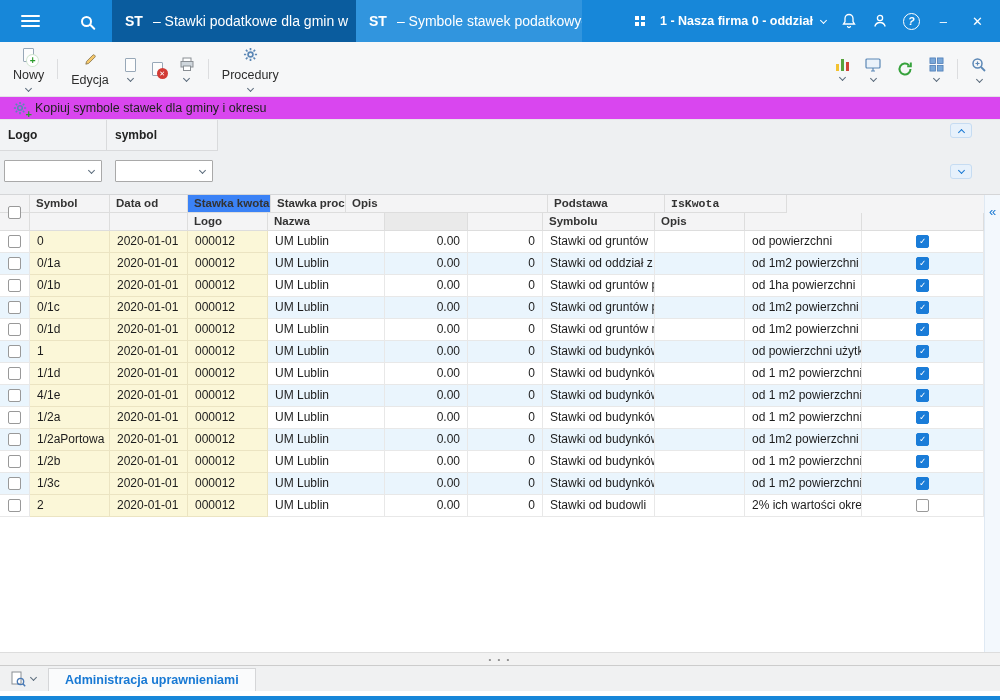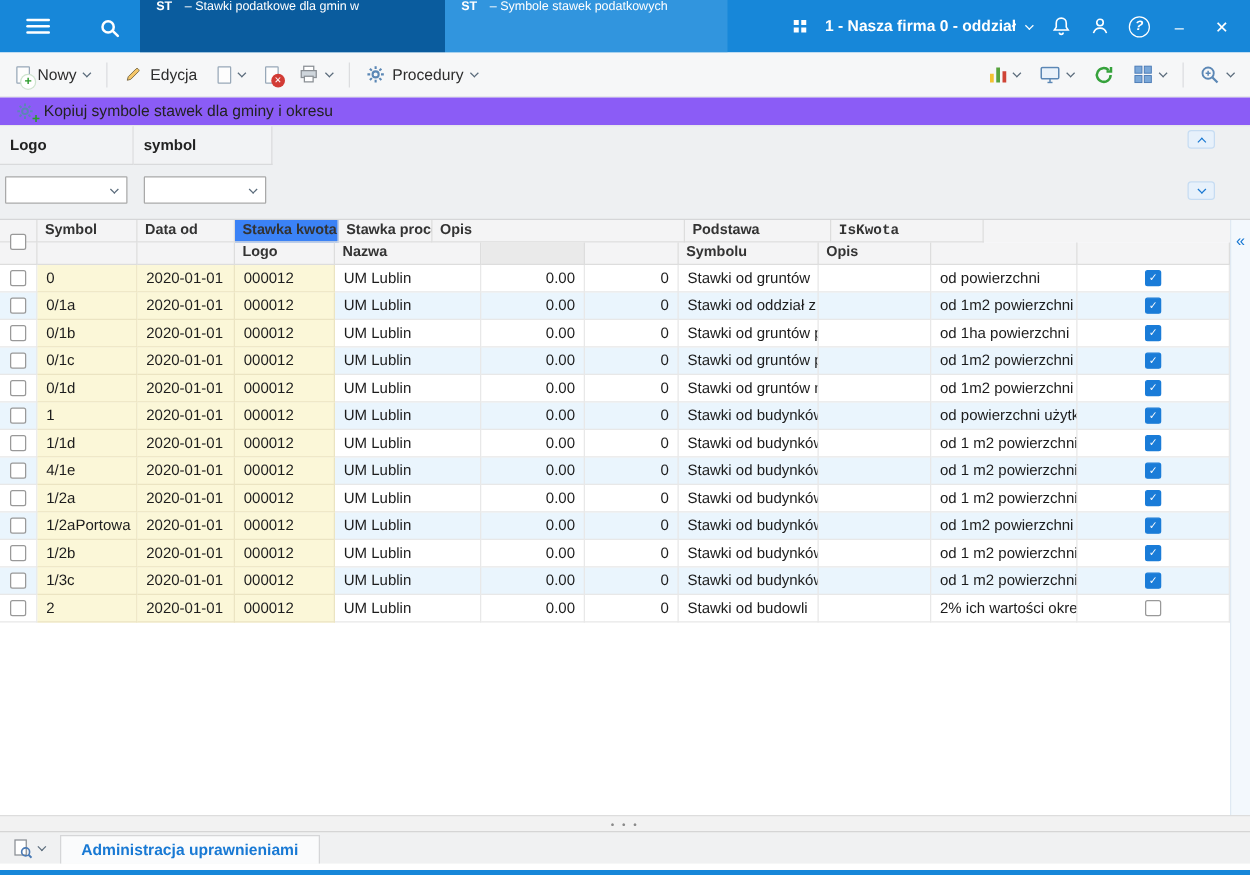--- a/index.html
+++ b/index.html
@@ -12,56 +12,56 @@
   .window { width:1000px; height:700px; display:flex; flex-direction:column; }
 
   
   .topbar { flex:0 0 42px; background:#1787d9; display:flex; align-items:stretch; color:#fff; }
   .tb-btn { display:flex; align-items:center; justify-content:center; cursor:pointer; }
   .tb-btn.burger { width:60px; }
   .tb-btn.search { width:52px; }
   .icon-burger i { display:block; width:19px; height:2.5px; background:#fff; margin:2.5px 0; border-radius:1px; }
   .icon-search { position:relative; width:11px; height:11px; border:2px solid #fff; border-radius:50%; display:inline-block; }
   .icon-search::after { content:""; position:absolute; width:7px; height:2px; background:#fff; transform:rotate(45deg); right:-6px; bottom:-3px; border-radius:1px; }
-  .tab { display:flex; gap:10px; padding:0 13px; font-size:10px; white-space:nowrap; overflow:hidden; cursor:pointer; }
+  .tab { display:flex; align-items:center; gap:10px; padding:0 13px; font-size:14px; white-space:nowrap; overflow:hidden; cursor:pointer; }
   .tab.active { background:#0a5c9e; width:244px; }
   .tab.secondary { background:#3195de; width:226px; }
   .tab-code { font-weight:bold; }
   .tb-right { margin-left:auto; display:flex; align-items:center; gap:15px; padding-right:12px; }
   .icon-apps { display:grid; grid-template-columns:4px 4px; gap:2.5px; cursor:pointer; }
   .icon-apps i { width:4px; height:4px; background:#fff; }
   .company { display:flex; align-items:center; gap:8px; font-size:12.5px; font-weight:bold; cursor:pointer; white-space:nowrap; }
   .help-circle { width:17px; height:17px; border:1.5px solid #fff; border-radius:50%; display:flex; align-items:center; justify-content:center; font-size:11px; font-weight:bold; cursor:pointer; }
   .winctl { font-size:13px; padding:0 5px; cursor:pointer; }
   .tb-ic { display:inline-flex; cursor:pointer; }
 
   
   .chev { display:inline-block; width:5px; height:5px; border-right:1.5px solid #5a6b7b; border-bottom:1.5px solid #5a6b7b; }
   .chev.down { transform:rotate(45deg); margin-top:-2px; }
   .chev.up { transform:rotate(-135deg); margin-top:3px; }
   .chev.white { border-color:#fff; }
   .chev.blue { border-color:#1777d2; }
 
   
   .toolbar { flex:0 0 36px; background:#f6f7f8; border-bottom:1px solid #e2e3e5; display:flex; align-items:center; padding:0 5px; }
-  .tbtn { display:flex; align-items:center; gap:6px; background:none; border:none; padding:5px 8px; font:12.5px "Liberation Sans",sans-serif; color:#2d2d2d; cursor:pointer; border-radius:3px; }
+  .tbtn { display:flex; align-items:center; gap:6px; background:none; border:none; padding:5px 8px; font:12.5px "Liberation Sans",sans-serif; color:#2d2d2d; cursor:pointer; border-radius:3px;flex-direction:column; }
   .vsep { width:1px; height:20px; background:#dcdddf; margin:0 5px; }
   .t-right { margin-left:auto; display:flex; align-items:center; }
   .icon-doc { position:relative; width:11px; height:14px; background:#fdfdfd; border:1px solid #98a8b8; border-radius:1px; display:inline-block; }
   .icon-doc.plus::after { content:"+"; position:absolute; right:-5px; bottom:-5px; width:11px; height:11px; line-height:11px; background:#fff; border-radius:50%; color:#2a9b2a; font-weight:bold; font-size:10px; text-align:center; box-shadow:0 0 0 1px #cfe4cf; }
   .icon-doc.del::after { content:"✕"; position:absolute; right:-6px; bottom:-4px; width:11px; height:11px; line-height:11px; background:#d23b35; border-radius:50%; color:#fff; font-size:7px; text-align:center; }
   .icon-chart { display:flex; align-items:flex-end; gap:1.5px; height:13px; }
   .icon-chart .b1 { width:3.5px; height:7px;  background:#f3c231; }
   .icon-chart .b2 { width:3.5px; height:12px; background:#57a33d; }
   .icon-chart .b3 { width:3.5px; height:9px;  background:#cf4436; }
   .gearplus { position:relative; display:inline-flex; }
   .gearplus::after { content:"+"; position:absolute; right:-5px; bottom:-4px; color:#2a9b2a; font-weight:bold; font-size:11px; line-height:9px; background:transparent; }
 
   
-  .actions-row { flex:0 0 23px; background:#8b5cf6; display:flex; align-items:center; gap:6px; padding:0 5px; border-bottom:1px solid #e6e7e9; }
+  .actions-row { flex:0 0 23px; background:#d946ef; display:flex; align-items:center; gap:6px; padding:0 5px; border-bottom:1px solid #e6e7e9; }
   .abtn { display:flex; align-items:center; gap:8px; background:none; border:none; font:12.5px "Liberation Sans",sans-serif; color:#222; padding:1px 8px; cursor:pointer; }
 
   
   .filter-panel { position:relative; flex:0 0 75px; background:#eef0f2; border-bottom:1px solid #d5d6d8; }
   .f-labels { display:flex; height:31px; }
   .fcell { padding:8px 8px 0; font-size:12px; font-weight:bold; color:#222; border-right:1px solid #d9dadc; border-bottom:1px solid #d9dadc; background:#f2f3f5; cursor:pointer; }
   .fcell.c1 { width:107px; }
   .fcell.c2 { width:111px; }
   .f-inputs { display:flex; gap:13px; padding:9px 0 0 4px; }
   .combo { width:98px; height:22px; background:#fff; border:1px solid #a9a9a9; display:flex; align-items:center; justify-content:flex-end; padding-right:7px; border-radius:1px; cursor:pointer; }

